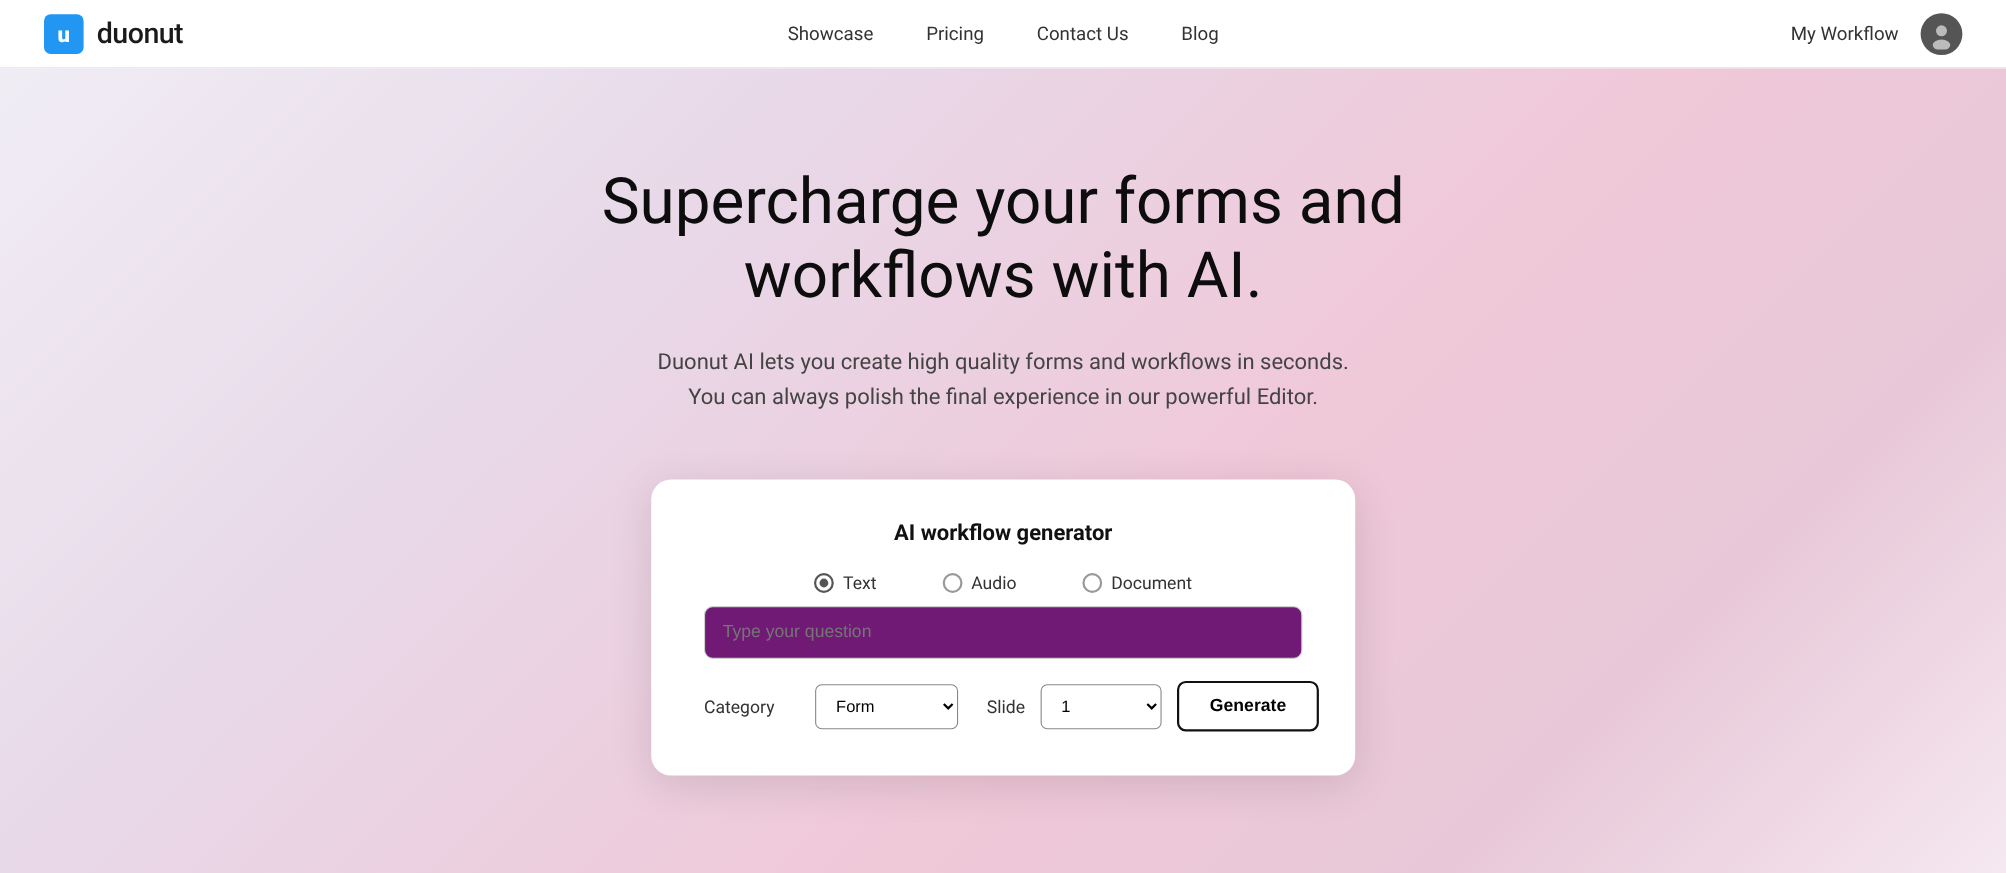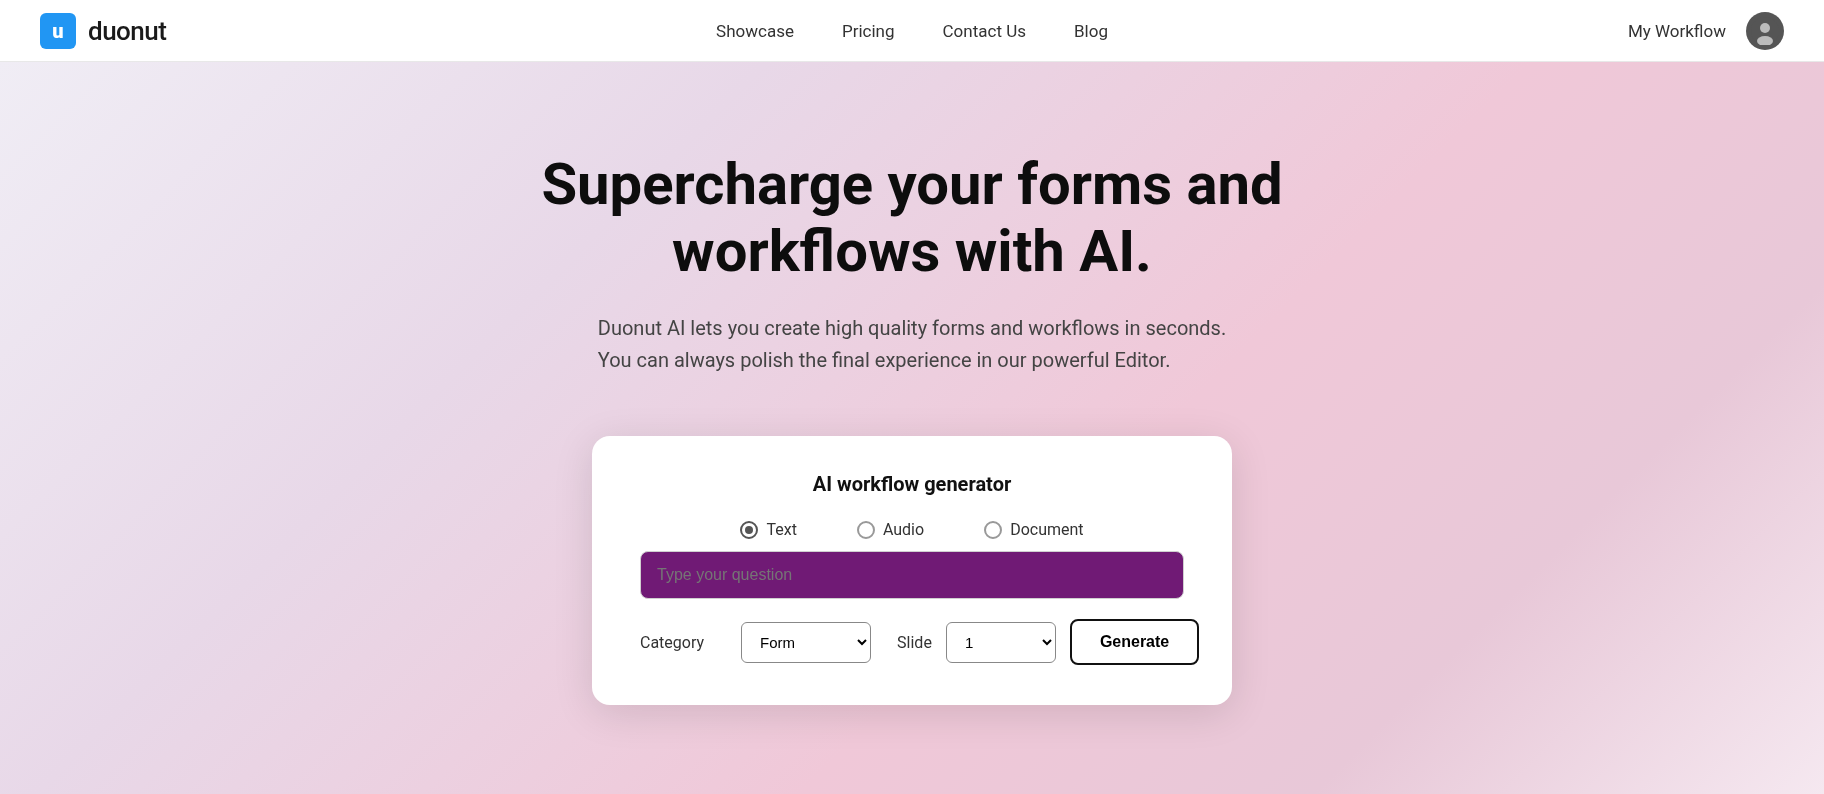--- a/index.html
+++ b/index.html
@@ -102,31 +102,32 @@
       display: flex;
       flex-direction: column;
       align-items: center;
       justify-content: center;
       padding: 60px 40px;
       position: relative;
     }
 
     .hero-title {
       font-size: 58px;
-      font-weight: 700;
+      font-weight: 400;
       color: #0d0d0d;
       text-align: center;
       line-height: 1.15;
       margin-bottom: 28px;
       max-width: 950px;
     }
 
     .hero-subtitle {
       font-size: 20px;
       color: #444;
+      text-align: center;
       line-height: 1.6;
       margin-bottom: 60px;
       max-width: 680px;
     }
 
     
     .ai-card {
       background: #ffffff;
       border-radius: 18px;
       box-shadow: 0 8px 40px rgba(0,0,0,0.12);

